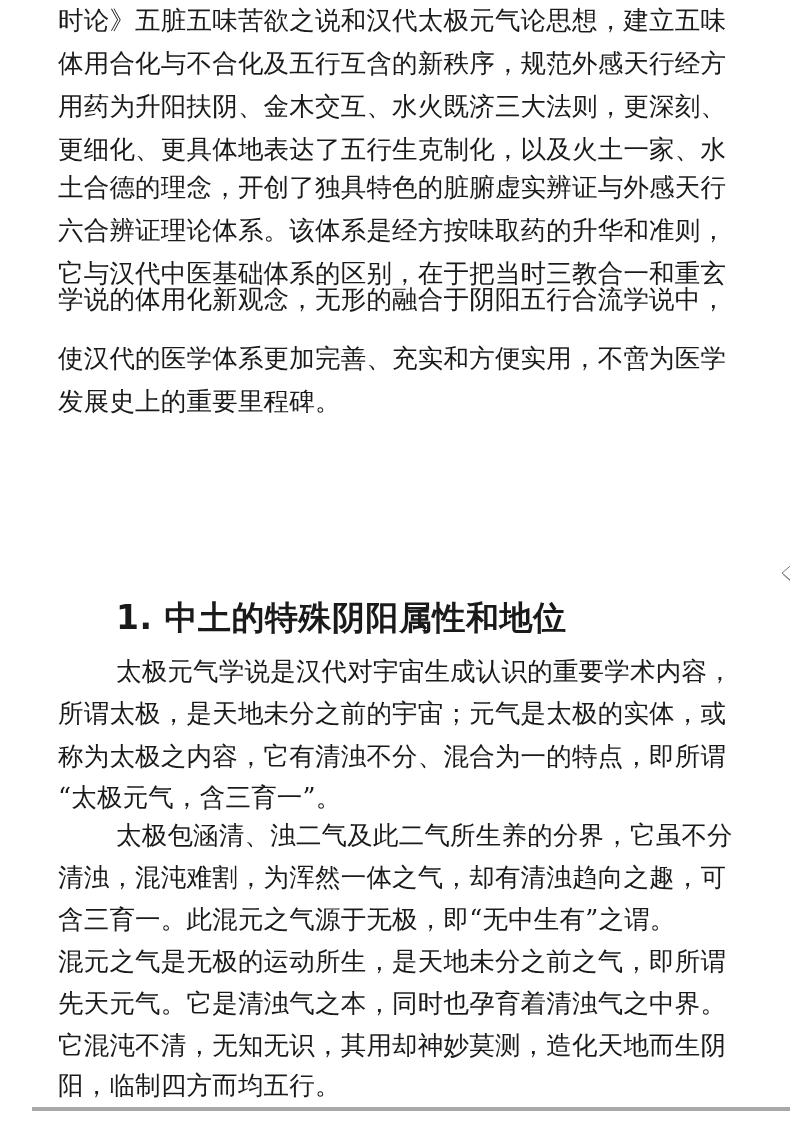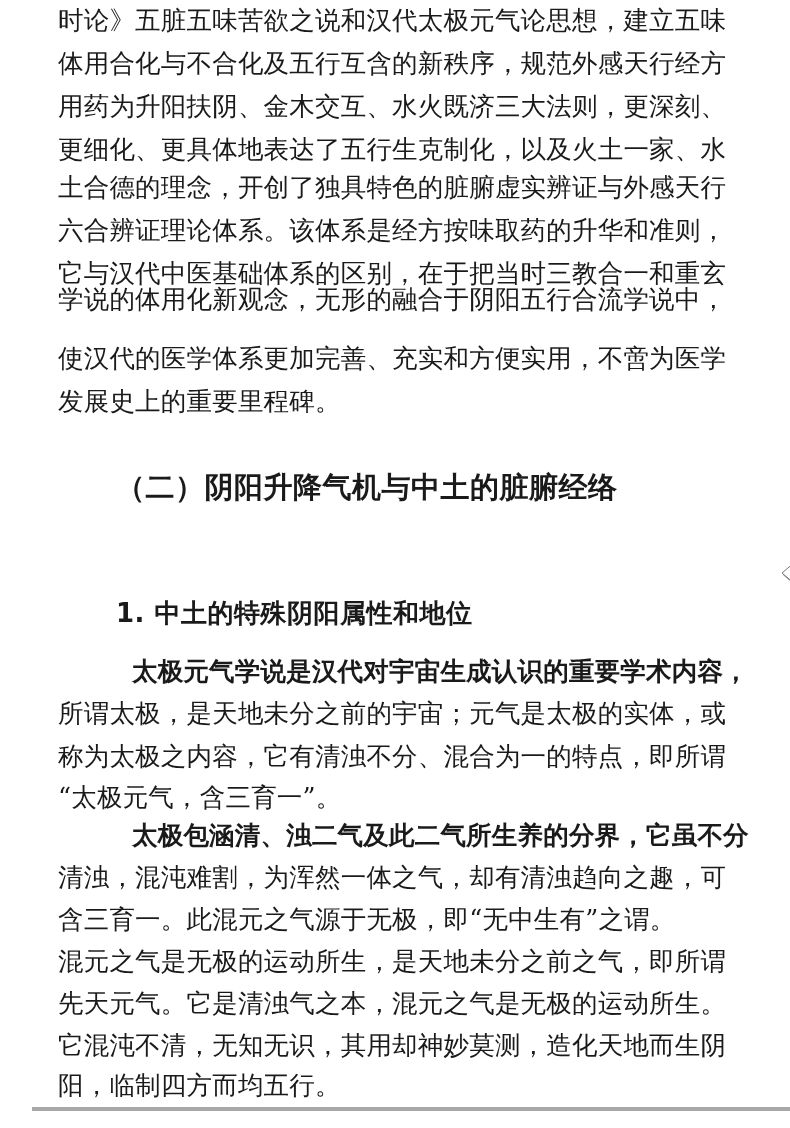--- a/index.html
+++ b/index.html
@@ -9,31 +9,31 @@
       position: relative;
       font-family: "DejaVu Serif", "Liberation Serif", serif;
       color: #1a1a1a;
     }
     .page { position: absolute; left: 0; top: 0; width: 672px; height: 1128px; margin-left: 32px; }
     .para-line {
       position: absolute; left: 26px;
       font-size: 25.5px; line-height: 30px; white-space: nowrap;
       letter-spacing: 0.2px;
     }
-    .indent { left: 100px; font-weight: bold; }
+    .indent { left: 84px; }
     .h2 {
       position: absolute; left: 84px; top: 468px;
       font-family: "DejaVu Sans", "Liberation Sans", sans-serif;
       font-size: 29px; font-weight: bold; white-space: nowrap;
       letter-spacing: 0.5px;
     }
     .h3 {
       position: absolute; left: 84px; top: 596px;
       font-family: "DejaVu Sans", "Liberation Sans", sans-serif;
-      font-size: 26px; font-weight: bold; white-space: nowrap;
+      font-size: 33px; font-weight: bold; white-space: nowrap;
       letter-spacing: 0.5px;
     }
     .page-badge {
       position: absolute; left: 748px; top: 554px; width: 40px; height: 36px;
     }
     .page-badge svg { position: absolute; left: 0; top: 0; }
     .page-num {
       position: absolute; left: 0; top: 7px; width: 44px; text-align: center;
       font-family: "DejaVu Sans", "Liberation Sans", sans-serif;
       font-size: 16px; color: #111;
@@ -65,36 +65,35 @@
     <div class="para-line" style="top:91px">用药为升阳扶阴、金木交互、水火既济三大法则，更深刻、</div>
     <div class="para-line" style="top:134px">更细化、更具体地表达了五行生克制化，以及火土一家、水</div>
     <div class="para-line" style="top:172px">土合德的理念，开创了独具特色的脏腑虚实辨证与外感天行</div>
     <div class="para-line" style="top:215px">六合辨证理论体系。该体系是经方按味取药的升华和准则，</div>
     <div class="para-line" style="top:258px">它与汉代中医基础体系的区别，在于把当时三教合一和重玄</div>
     <div class="para-line" style="top:284px">学说的体用化新观念，无形的融合于阴阳五行合流学说中，</div>
     <div class="para-line" style="top:343px">使汉代的医学体系更加完善、充实和方便实用，不啻为医学</div>
     <div class="para-line" style="top:386px">发展史上的重要里程碑。</div>
   </div>
 
-  <div class="h2">（二）阴阳升降气机与中土的脏腑经络</div>
   <div class="h3">1. 中土的特殊阴阳属性和地位</div>
 
   <div>
     <div class="para-line indent" style="top:656px">太极元气学说是汉代对宇宙生成认识的重要学术内容，</div>
     <div class="para-line" style="top:698px">所谓太极，是天地未分之前的宇宙；元气是太极的实体，或</div>
     <div class="para-line" style="top:741px">称为太极之内容，它有清浊不分、混合为一的特点，即所谓</div>
     <div class="para-line" style="top:782px">“太极元气，含三育一”。</div>
   </div>
 
   <div>
     <div class="para-line indent" style="top:820px">太极包涵清、浊二气及此二气所生养的分界，它虽不分</div>
     <div class="para-line" style="top:862px">清浊，混沌难割，为浑然一体之气，却有清浊趋向之趣，可</div>
     <div class="para-line" style="top:904px">含三育一。此混元之气源于无极，即“无中生有”之谓。</div>
     <div class="para-line" style="top:946px">混元之气是无极的运动所生，是天地未分之前之气，即所谓</div>
-    <div class="para-line" style="top:988px">先天元气。它是清浊气之本，混元之气是无极的运动所生。</div>
+    <div class="para-line" style="top:988px">先天元气。它是清浊气之本，同时也孕育着清浊气之中界。</div>
     <div class="para-line" style="top:1030px">它混沌不清，无知无识，其用却神妙莫测，造化天地而生阴</div>
     <div class="para-line" style="top:1070px">阳，临制四方而均五行。</div>
   </div>
 
   <div class="page-badge">
     <svg width="44" height="40" viewBox="0 0 44 40">
       <polygon points="22,2 42,19 22,36 2,19" fill="#9a9a9a" transform="translate(1,2)"></polygon>
       <polygon points="22,2 42,19 22,36 2,19" fill="#ffffff" stroke="#777" stroke-width="1"></polygon>
     </svg>
     <div class="page-num">15</div>

